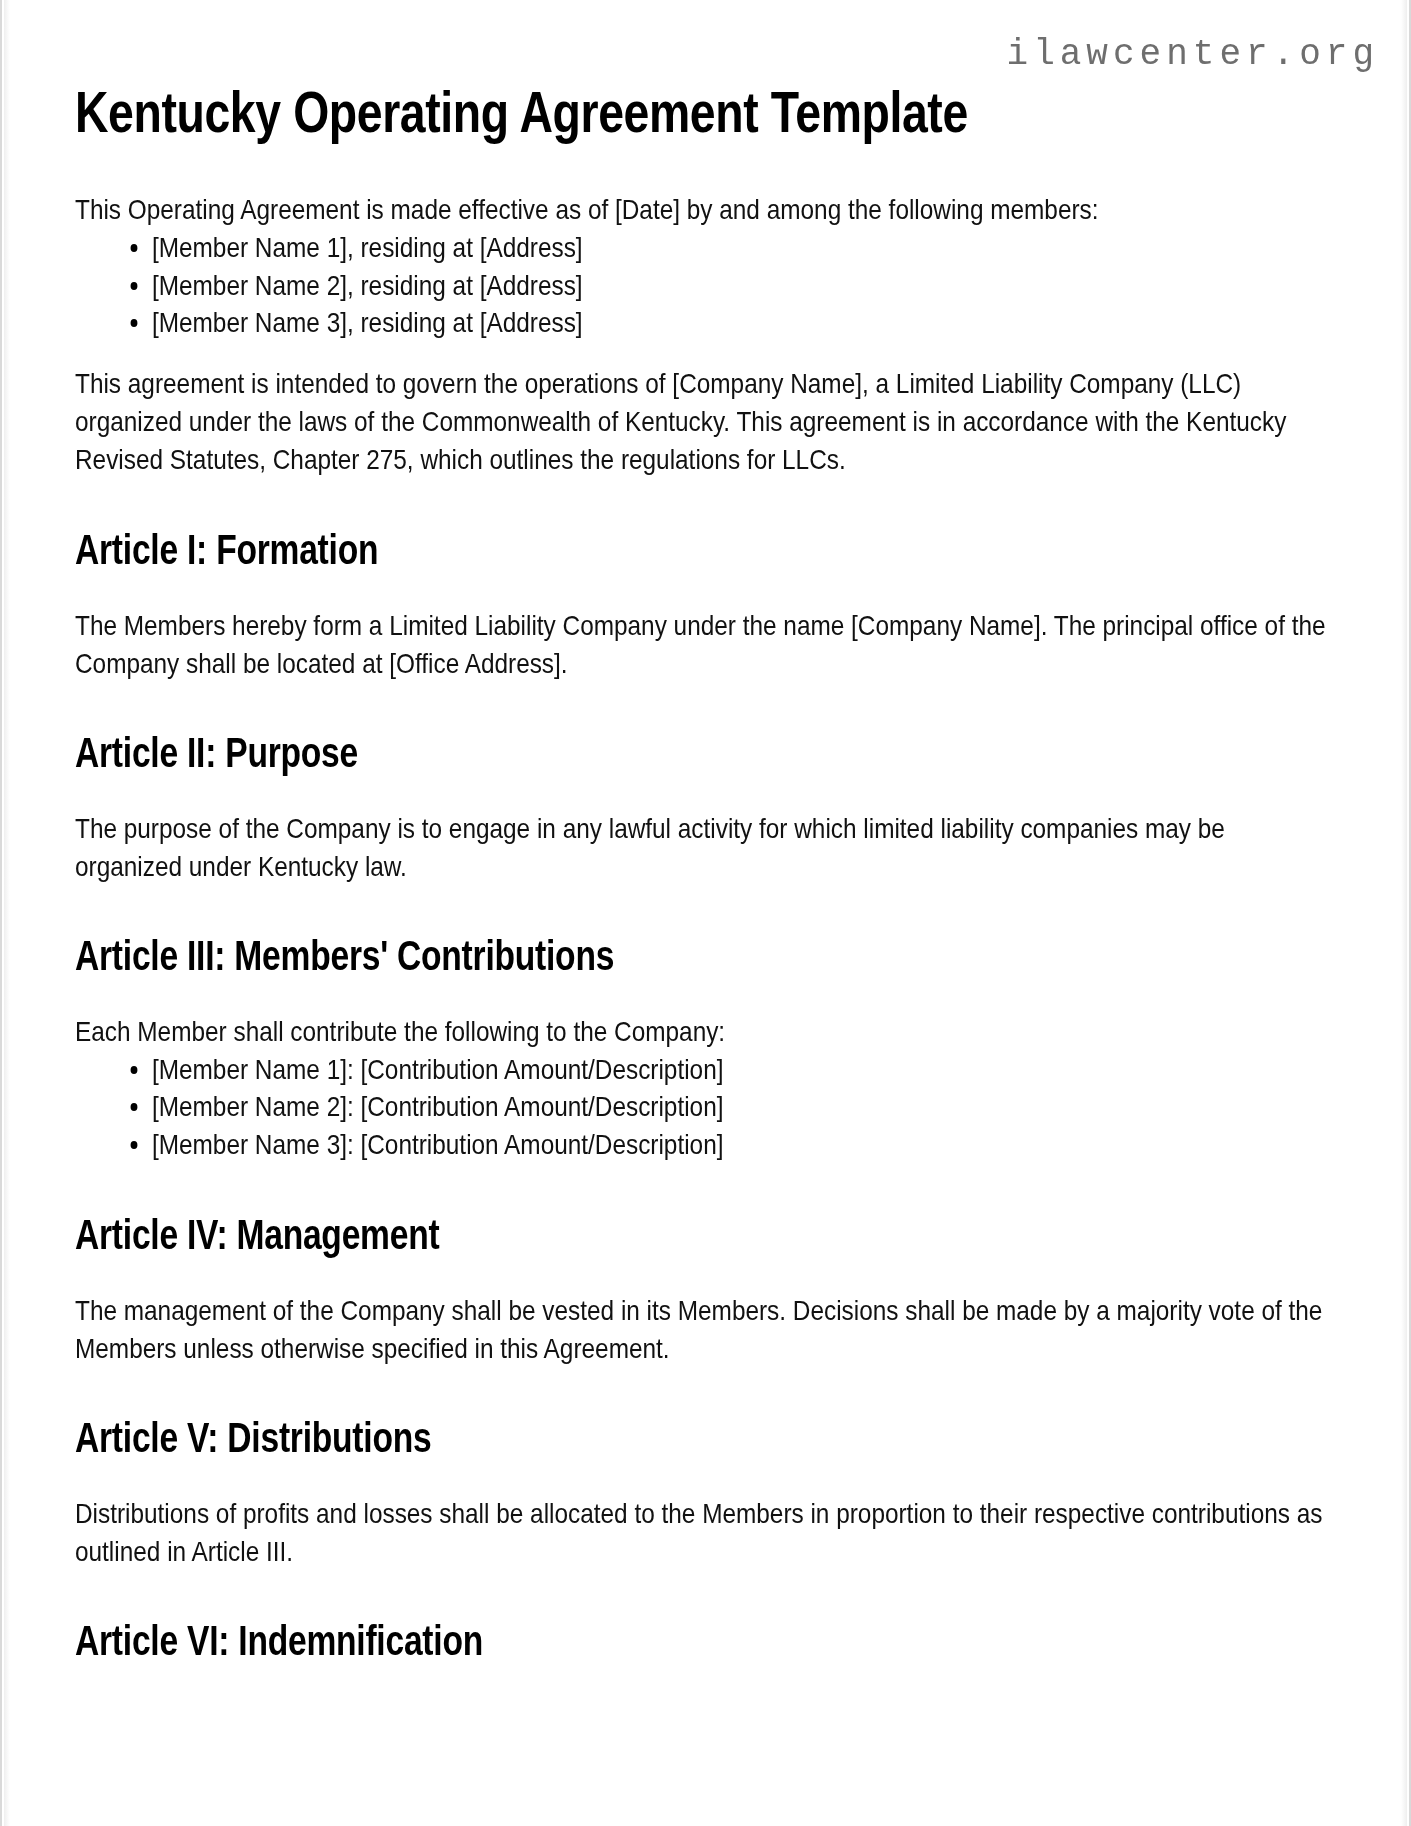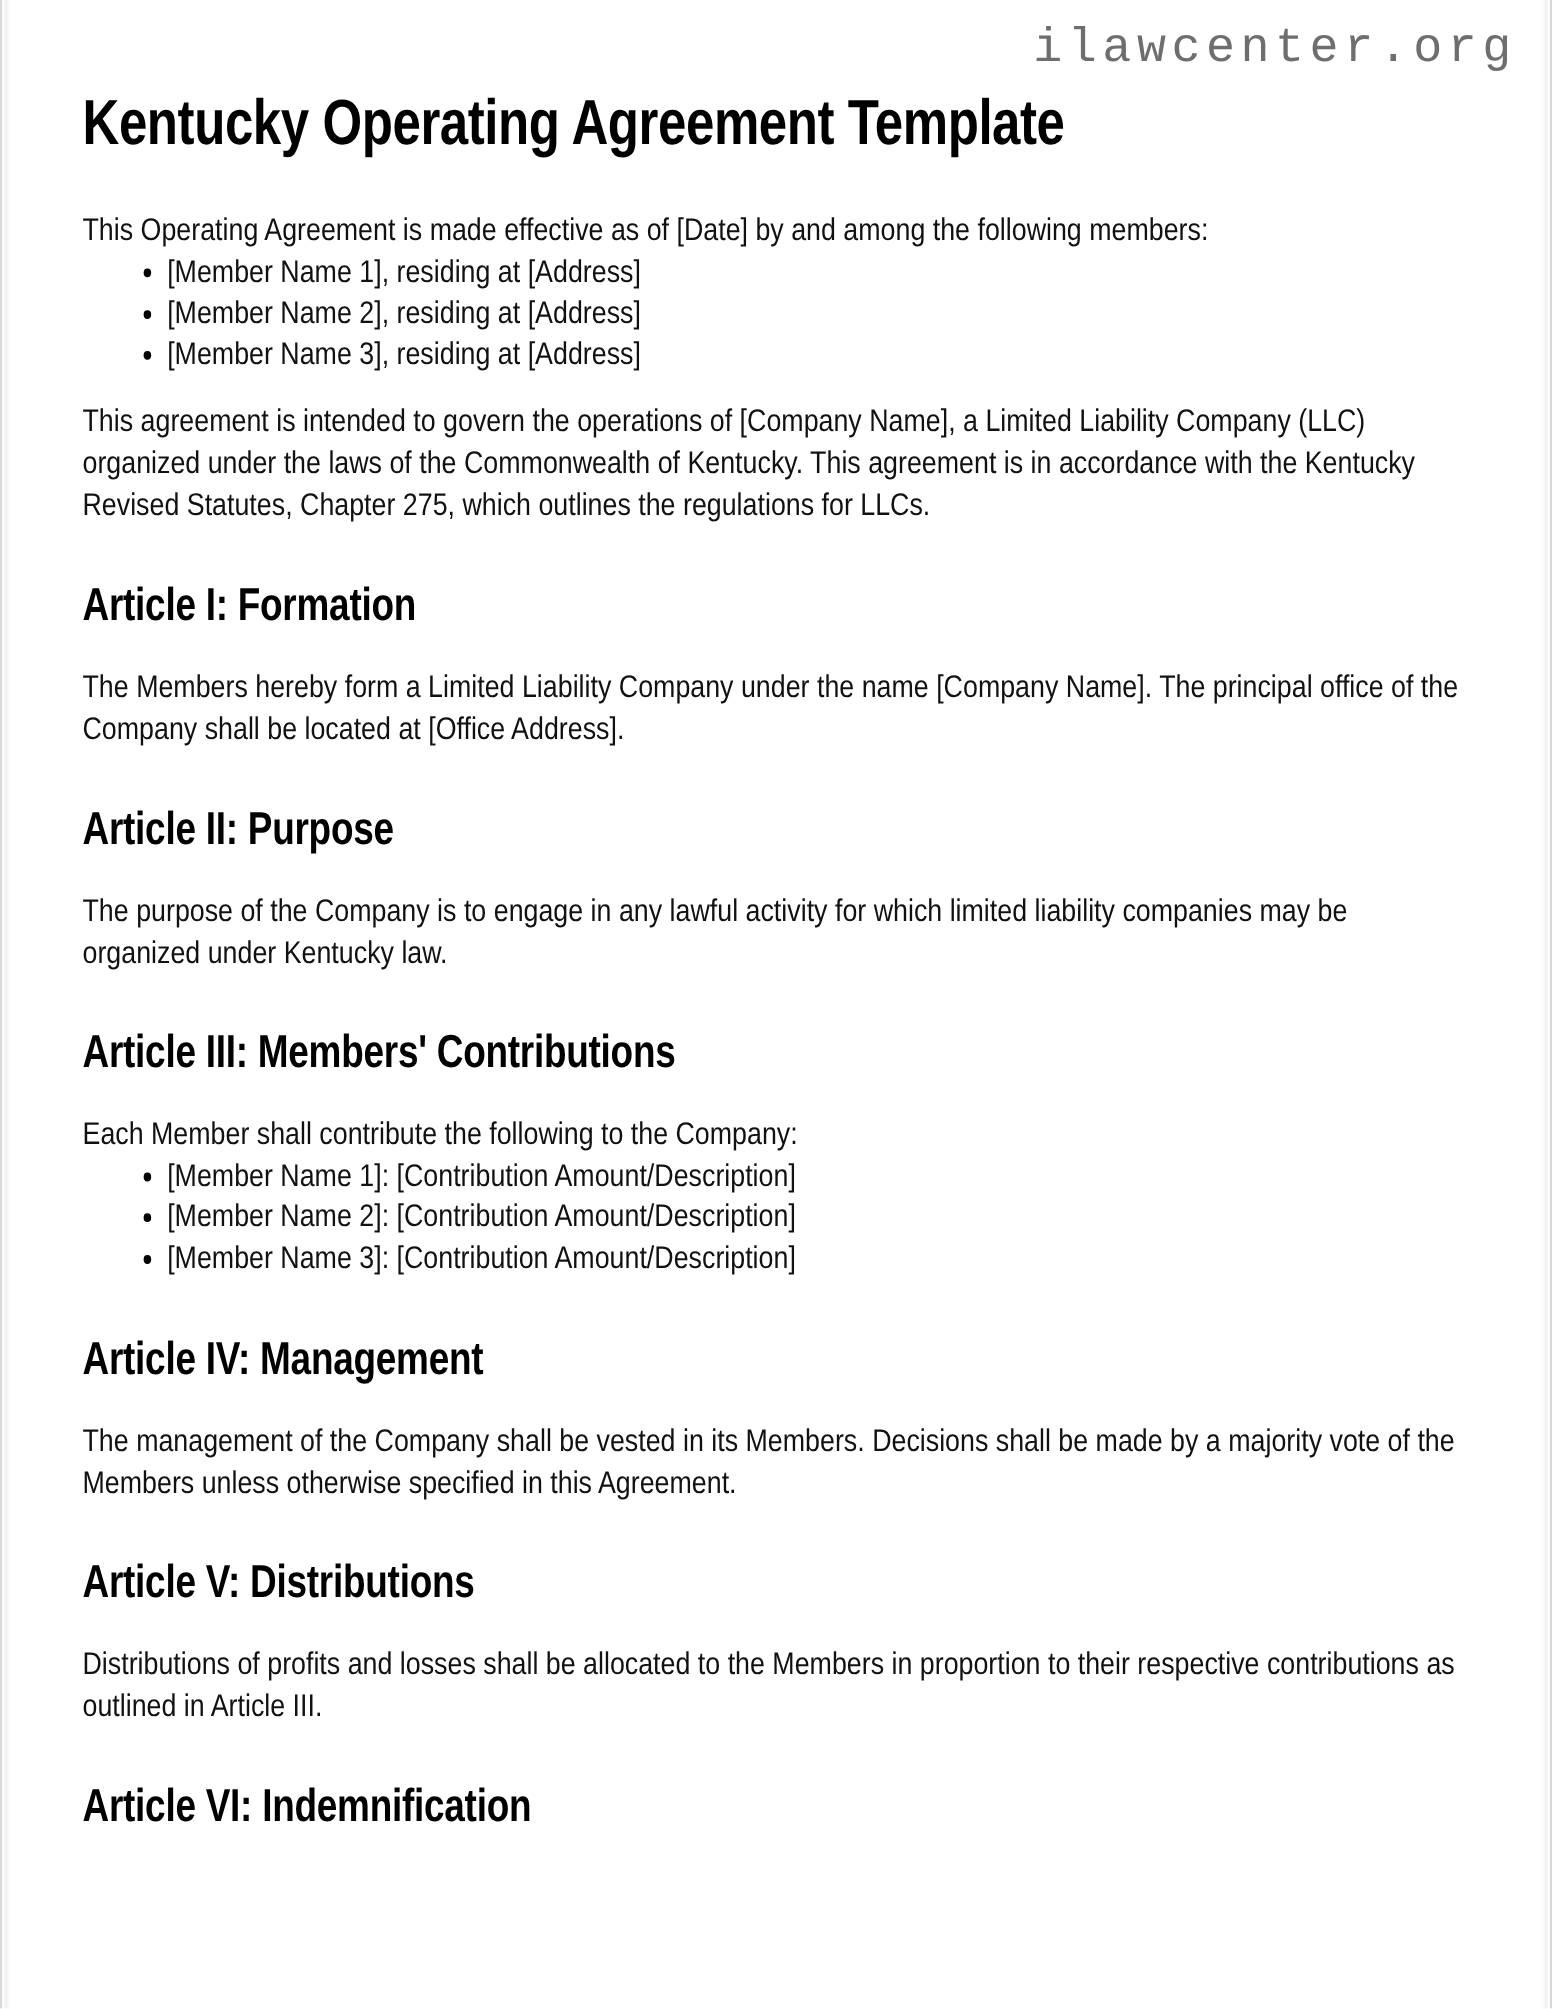--- a/index.html
+++ b/index.html
@@ -44,23 +44,23 @@
     position: absolute;
     left: 73px;
     top: 0;
     width: 1252px;
   }
 
   
   .watermark {
     position: absolute;
     right: 30px;
-    top: 22px;
+    top: 37px;
     font-family: "Liberation Mono", "DejaVu Sans Mono", monospace;
-    font-size: 44px;
+    font-size: 36px;
     line-height: 1;
     color: #6e6e6e;
     letter-spacing: 5px;
     white-space: nowrap;
     font-weight: 400;
   }
 
   
   .doc-title {
     margin: 0;

